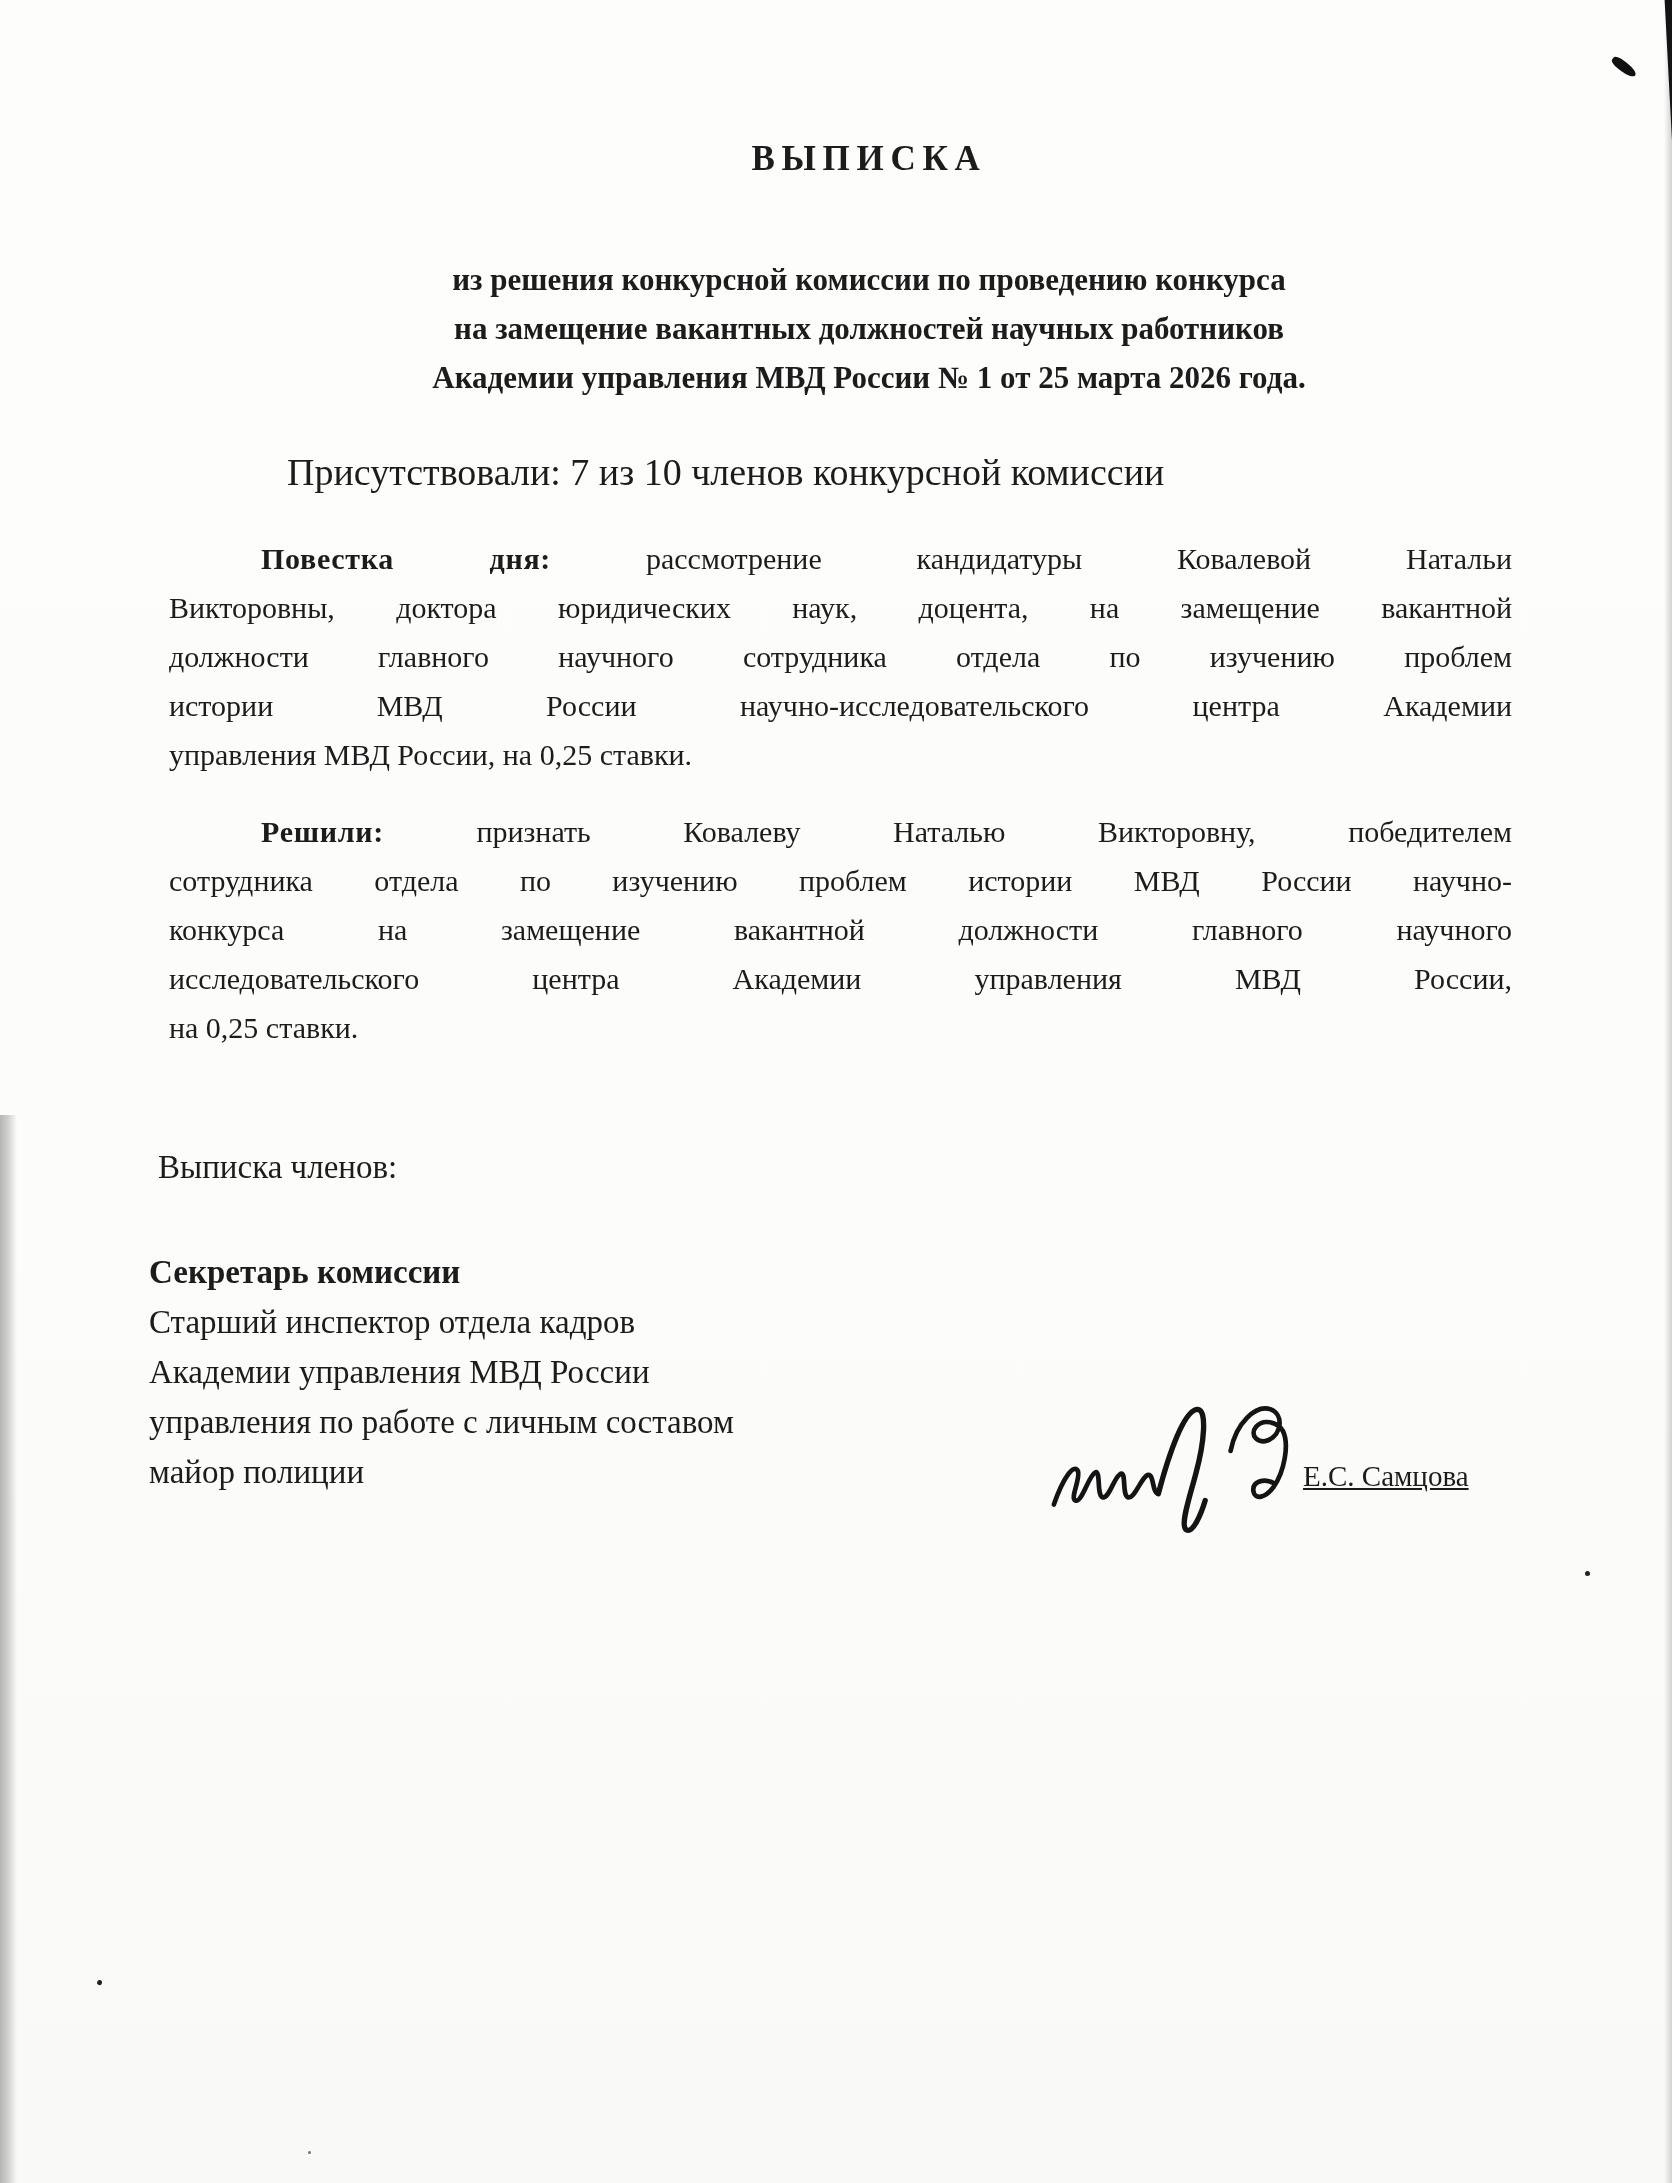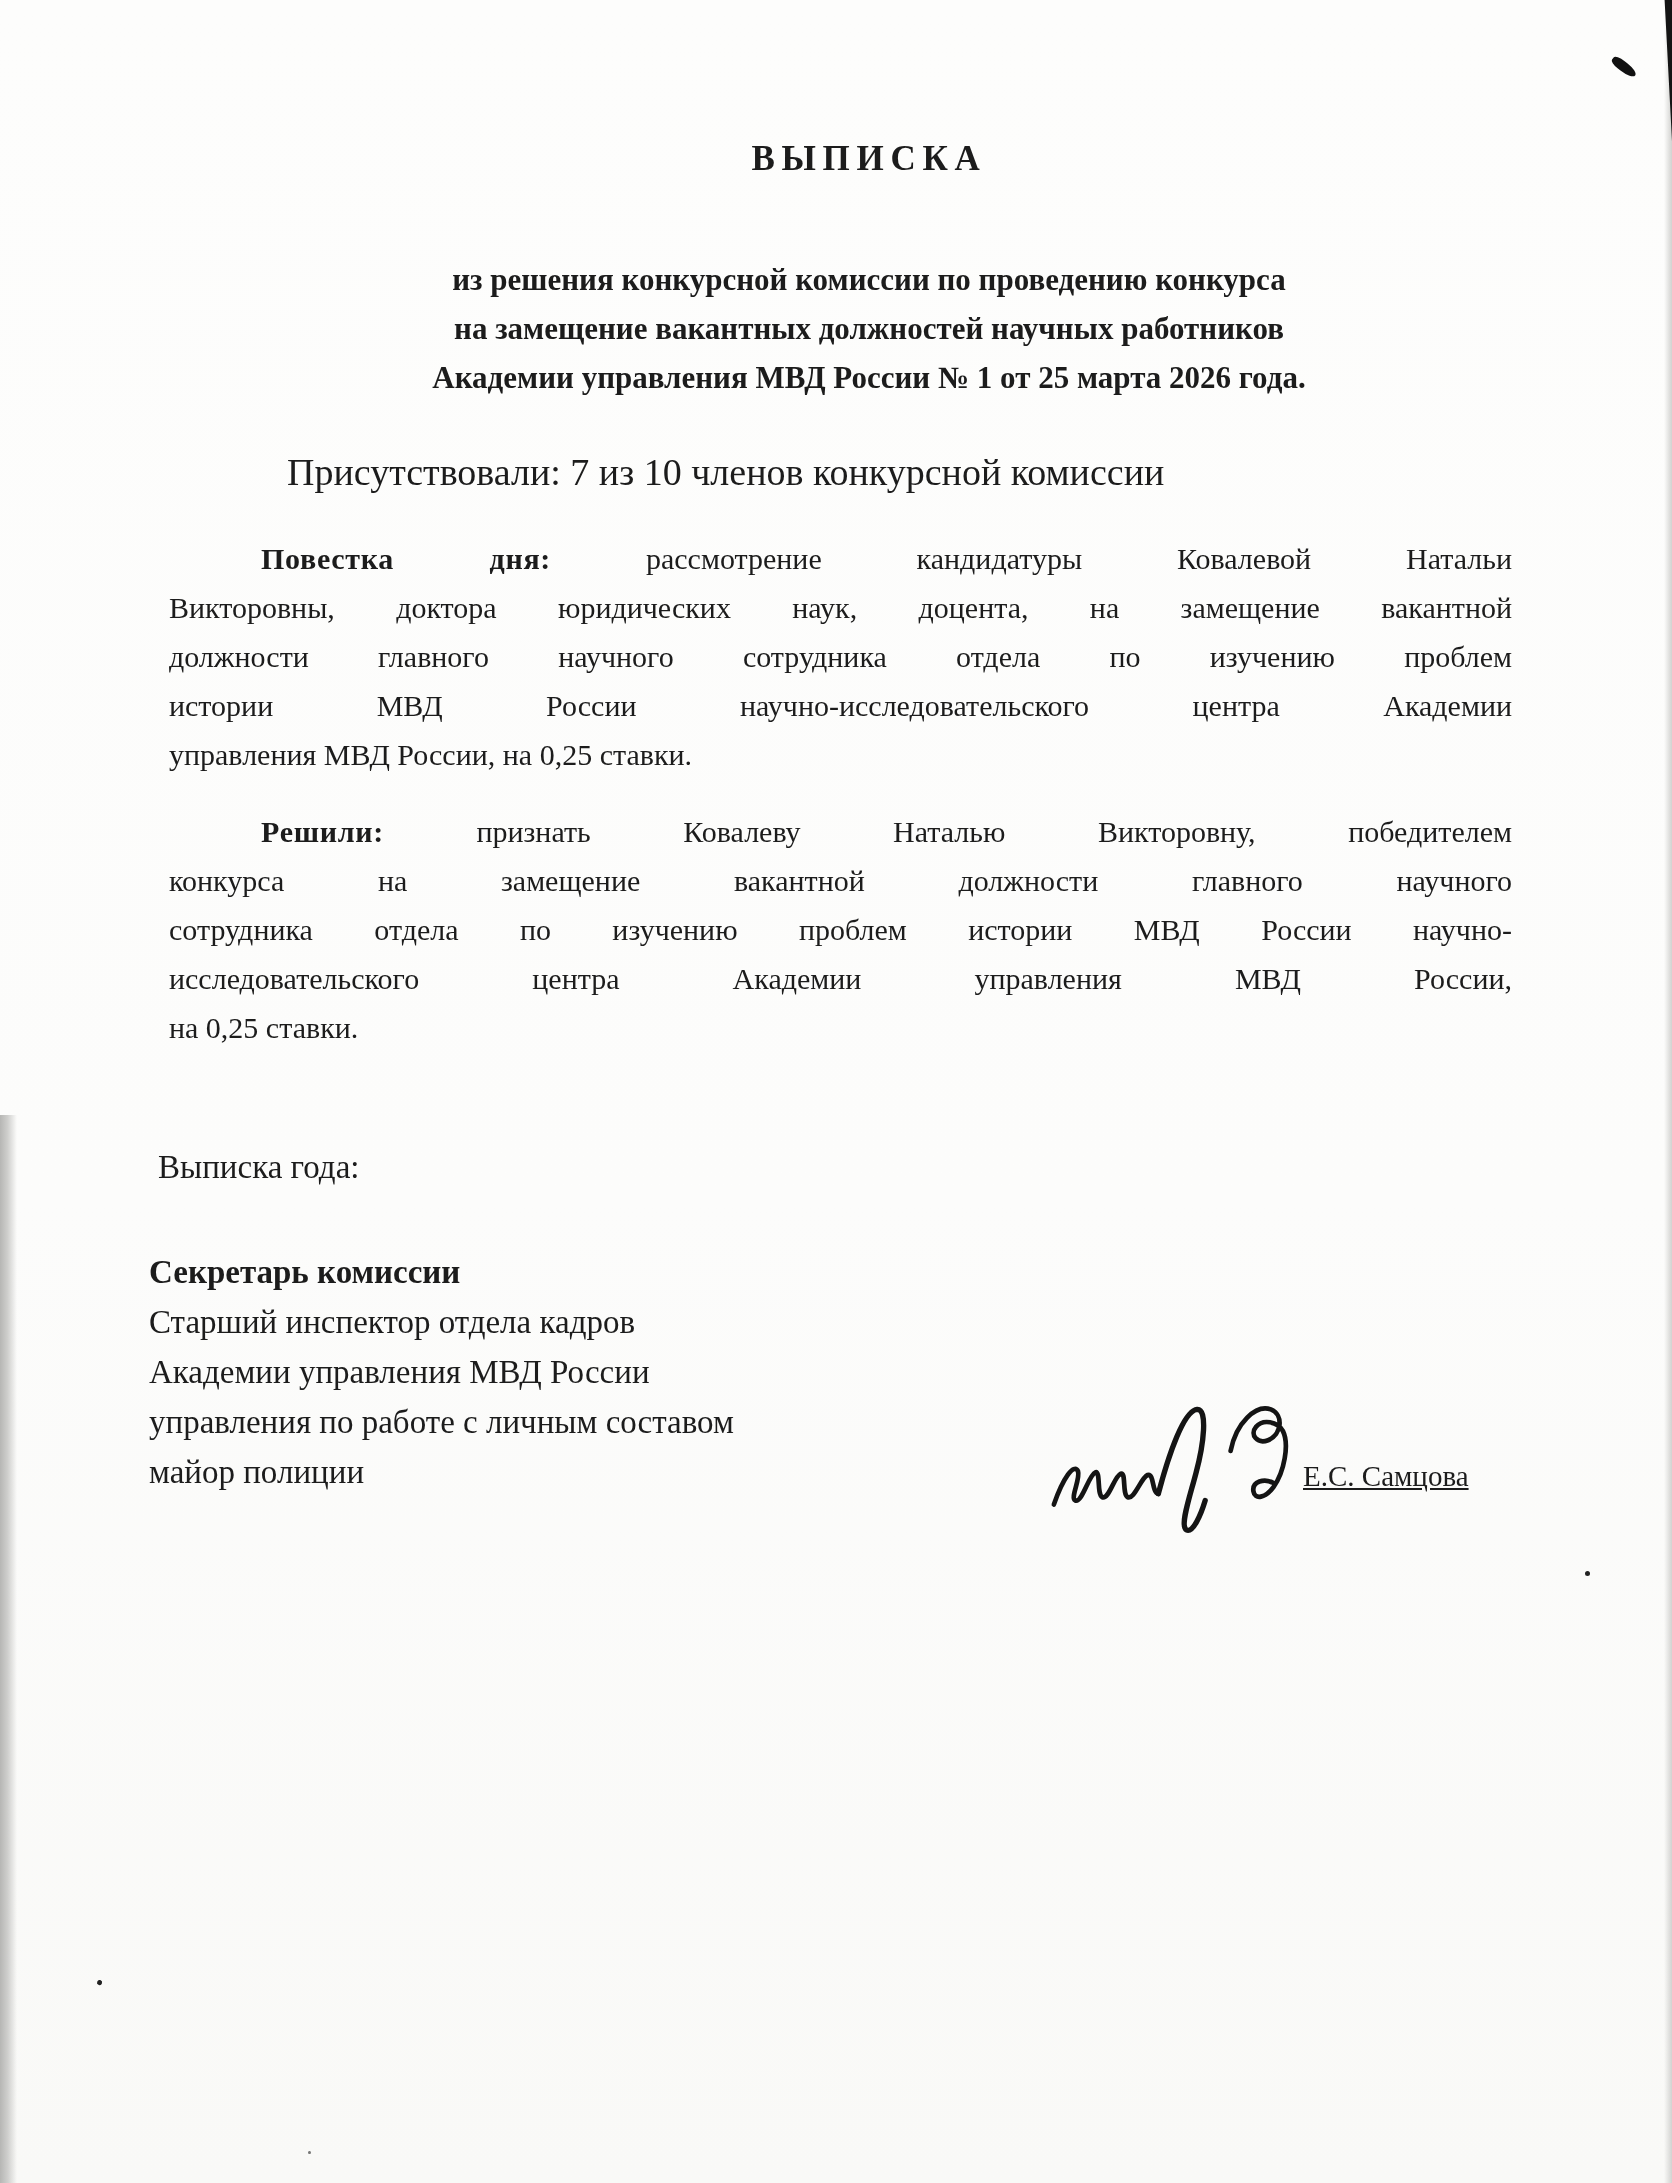--- a/index.html
+++ b/index.html
@@ -141,27 +141,27 @@
   <div class="body-para para-agenda">
     <div class="pline first"><b class="lead">Повестка дня:</b> <span>рассмотрение кандидатуры Ковалевой Натальи</span></div>
     <div class="pline">Викторовны, доктора юридических наук, доцента, на замещение вакантной</div>
     <div class="pline">должности главного научного сотрудника отдела по изучению проблем</div>
     <div class="pline">истории МВД России научно-исследовательского центра Академии</div>
     <div class="pline last">управления МВД России, на 0,25 ставки.</div>
   </div>
 
   <div class="body-para para-resolution">
     <div class="pline first"><b class="lead">Решили:</b> <span>признать Ковалеву Наталью Викторовну, победителем</span></div>
+    <div class="pline">сотрудника отдела по изучению проблем истории МВД России научно-</div>
     <div class="pline">конкурса на замещение вакантной должности главного научного</div>
-    <div class="pline">сотрудника отдела по изучению проблем истории МВД России научно-</div>
     <div class="pline">исследовательского центра Академии управления МВД России,</div>
     <div class="pline last">на 0,25 ставки.</div>
   </div>
 
-  <div class="certify">Выписка года:</div>
+  <div class="certify">Выписка членов:</div>
 
   <div class="sig-block">
     <div class="role-bold">Секретарь комиссии</div>
     <div>Старший инспектор отдела кадров</div>
     <div>Академии управления МВД России</div>
     <div>управления по работе с личным составом</div>
     <div>майор полиции</div>
   </div>
 
   <svg class="signature-svg" viewBox="0 0 500 230" fill="none" stroke="#141414" stroke-linecap="round" stroke-linejoin="round">

